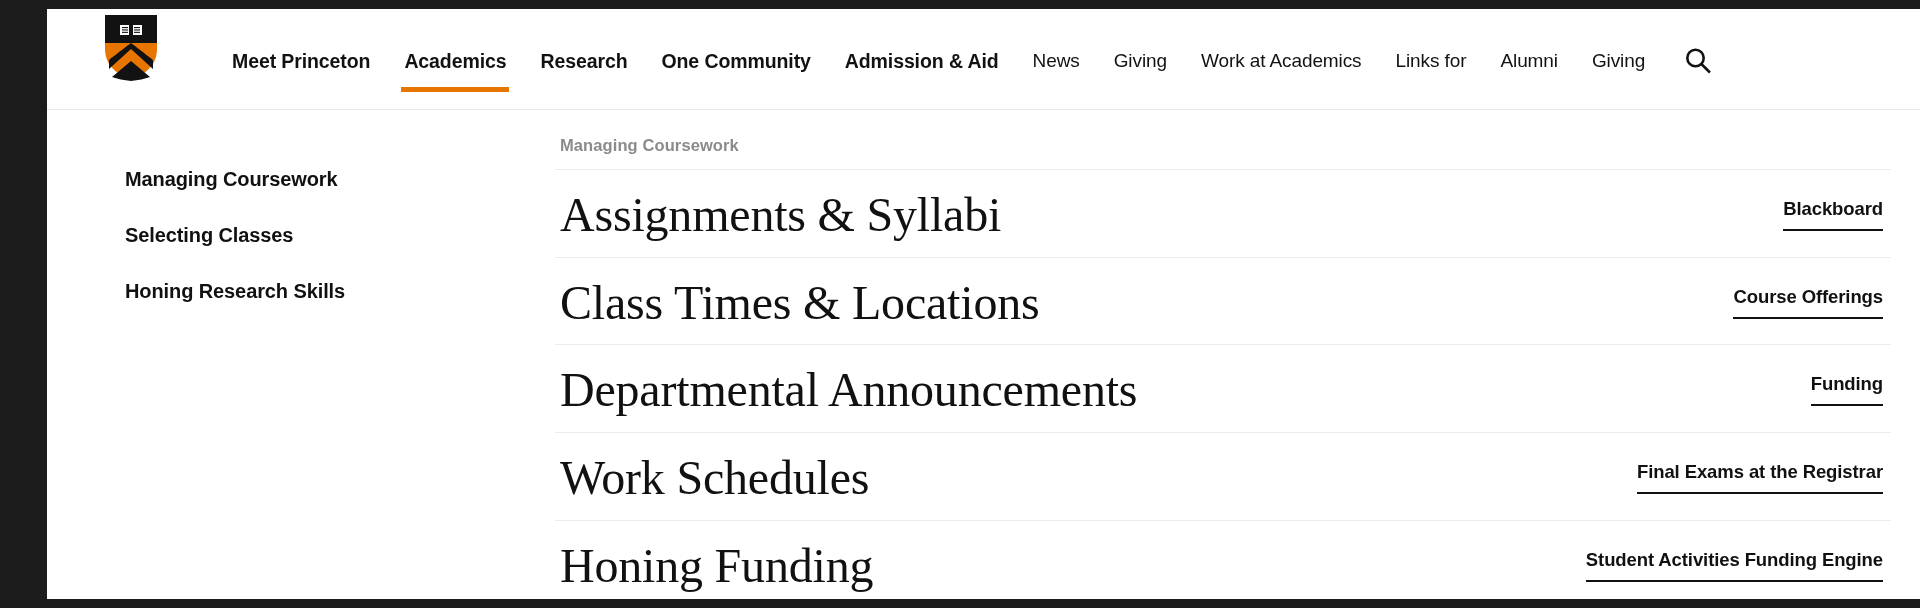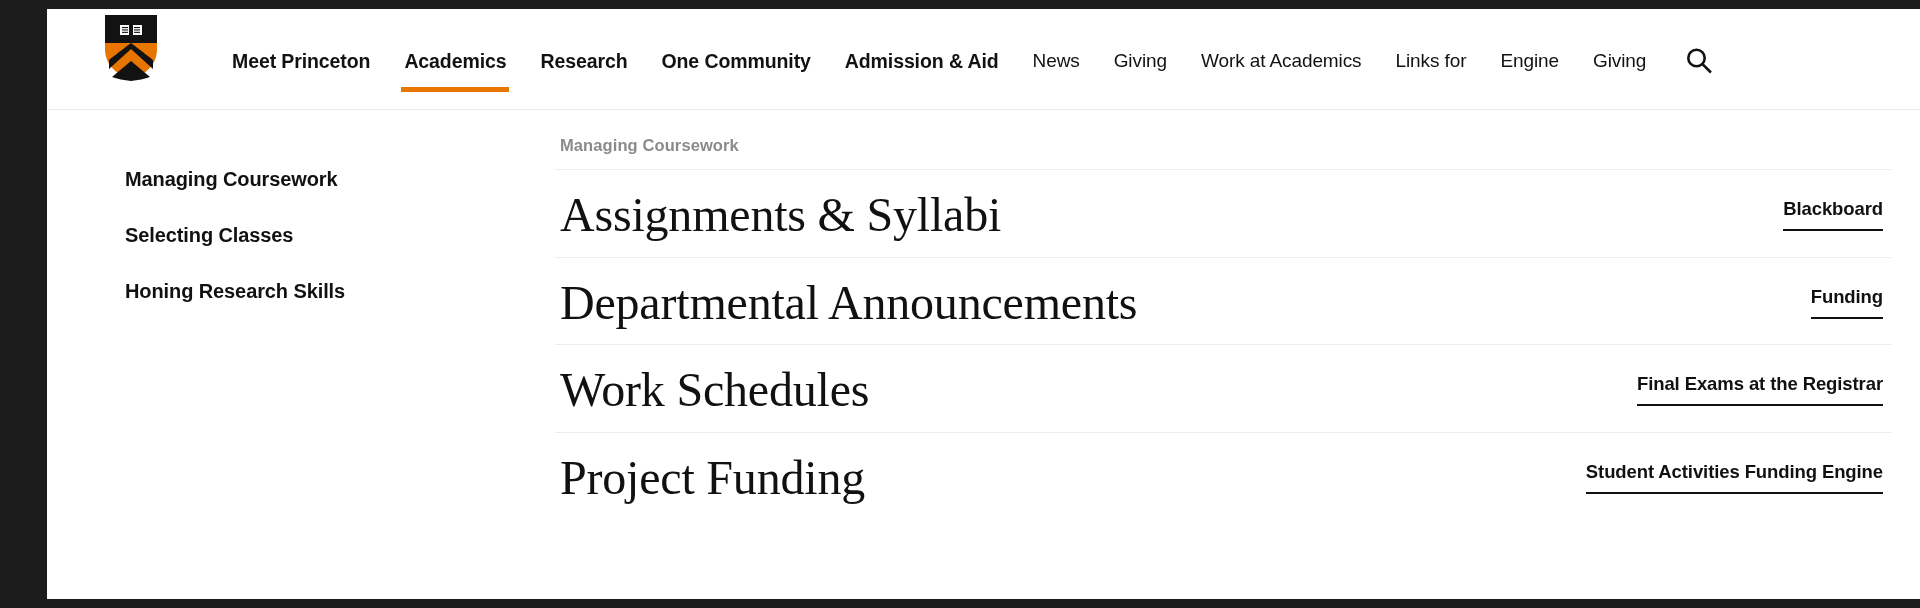--- a/index.html
+++ b/index.html
@@ -223,21 +223,21 @@
       <div class="nav-item secondary">
         <span>Giving</span>
       </div>
       <div class="nav-item secondary">
         <span>Work at Academics</span>
       </div>
       <div class="nav-item secondary">
         <span>Links for</span>
       </div>
       <div class="nav-item secondary">
-        <span>Engine</span>
+        <span>Alumni</span>
       </div>
       <div class="nav-item secondary">
         <span>Giving</span>
       </div>
 
       <div class="search-btn">
         <svg width="32" height="32" viewBox="0 0 32 32">
           <circle cx="13.5" cy="13" r="8.2" fill="none" stroke="#121212" stroke-width="2.6"></circle>
           <line x1="19.6" y1="19.2" x2="27" y2="26.6" stroke="#121212" stroke-width="2.6" stroke-linecap="square"></line>
         </svg>
@@ -263,32 +263,36 @@
 
       <div class="main-label">Managing Coursework</div>
 
       <div class="rows">
 
         <div class="row">
           <div class="row-title">Assignments &amp; Syllabi</div>
           <div class="row-link"><span>Blackboard</span></div>
         </div>
 
+        <div class="row">
+          <div class="row-title">Class Times &amp; Locations</div>
+          <div class="row-link"><span>Course Offerings</span></div>
+        </div>
 
         <div class="row">
           <div class="row-title">Departmental Announcements</div>
           <div class="row-link"><span>Funding</span></div>
         </div>
 
         <div class="row">
           <div class="row-title">Work Schedules</div>
           <div class="row-link"><span>Final Exams at the Registrar</span></div>
         </div>
 
         <div class="row">
-          <div class="row-title">Project Funding</div>
+          <div class="row-title">Honing Funding</div>
           <div class="row-link"><span>Student Activities Funding Engine</span></div>
         </div>
 
       </div>
     </div>
   </div>
 </div>
 
 </body></html>

